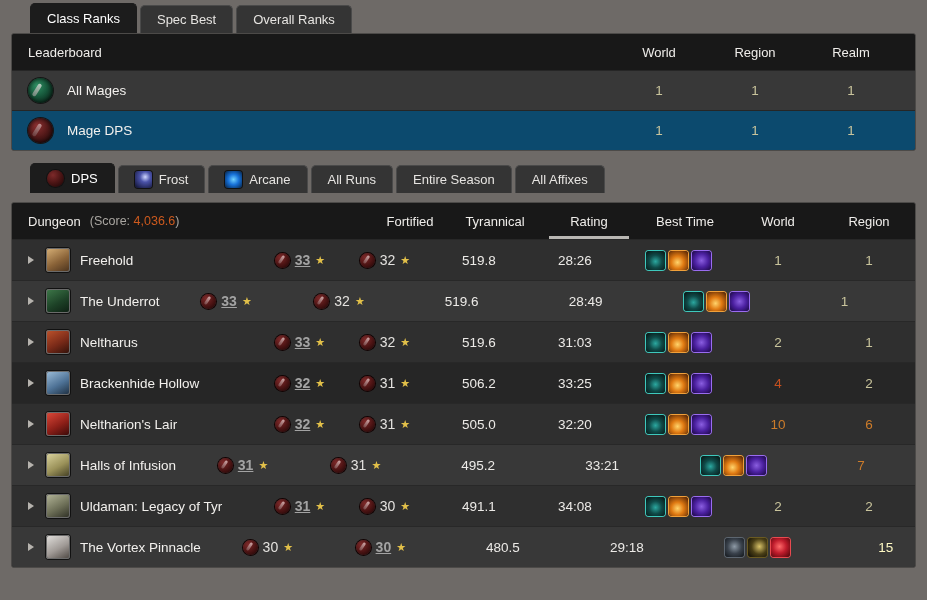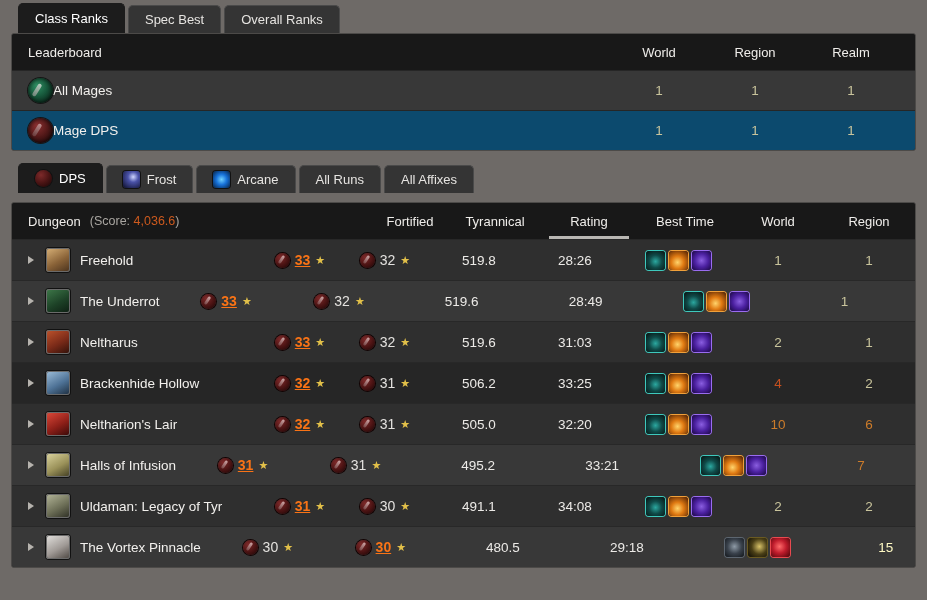--- a/index.html
+++ b/index.html
@@ -7,21 +7,21 @@
   body {
     width: 927px; height: 600px;
     background: #6e6a67;
     font-family: "Liberation Sans", sans-serif;
     font-size: 13px;
     color: #e8e6e3;
     overflow: hidden;
   }
 
   
-  .tabstrip { display:flex; align-items:flex-end; height:33px; padding-left:18px; gap:3px; }
+  .tabstrip { display:flex; align-items:flex-end; height:33px; padding-left:30px; gap:3px; }
   .tab {
     height:28px; padding:0 16px;
     display:flex; align-items:center; gap:7px;
     background:#343434;
     border:1px solid #4a4a4a; border-bottom:none;
     border-radius:5px 5px 0 0;
     font-size:13px; color:#e6e4e1;
     white-space:nowrap;
     cursor:pointer;
   }
@@ -51,21 +51,21 @@
 
   .lb-row {
     height:40px;
     display:flex; align-items:center;
     padding:0 16px;
     border-top:1px solid #262626;
     cursor:pointer;
   }
   .lb-row.alt { background:#383838; }
   .lb-row.dark { background:#0c4a6e; }
-  .lb-name { display:flex; align-items:center; flex:1 1 auto; }
+  .lb-name { display:flex; align-items:center; gap:14px; flex:1 1 auto; }
   .lb-name .label { font-size:13.5px; color:#f2f0ed; }
 
   .orb { width:25px; height:25px; border-radius:50%; position:relative; flex:0 0 25px; box-shadow:0 0 0 1px #151515, inset 0 0 5px rgba(0,0,0,.85); }
   .orb.green { background:radial-gradient(circle at 35% 30%, #2f8f63 0%, #17593c 45%, #06150f 100%); }
   .orb.red   { background:radial-gradient(circle at 35% 30%, #8b3030 0%, #571a1a 45%, #150505 100%); }
   .orb:after {
     content:""; position:absolute; left:7px; top:5px; width:4px; height:14px;
     background:linear-gradient(#cfd8d0, #7d8a82);
     transform:rotate(32deg); border-radius:2px; opacity:.85;
   }
@@ -118,21 +118,21 @@
   .keystone {
     width:15px; height:15px; border-radius:50%; position:relative; flex:0 0 15px;
     background:radial-gradient(circle at 35% 30%, #7e2a2a 0%, #4d1414 50%, #170404 100%);
     box-shadow:0 0 0 1px #120303;
   }
   .keystone:after {
     content:""; position:absolute; left:5px; top:2.5px; width:3px; height:9px;
     background:linear-gradient(#d9b4b4,#7a4a4a); transform:rotate(34deg); border-radius:1.5px; opacity:.9;
   }
   .lvl { font-size:14px; color:#e3e1de; }
-  .lvl.best { font-weight:bold; text-decoration:underline; color:#f97316; }
+  .lvl.best { font-weight:bold; text-decoration:underline; color:#a3a3a3; }
   .star { color:#e2c049; font-size:11px; line-height:1; }
   .rating-val { font-size:13.5px; color:#eceae7; }
   .time-val { font-size:13.5px; color:#eceae7; }
 
   .affixes { display:flex; gap:4px; justify-content:center; }
   .affix { width:19px; height:19px; border-radius:3px; box-shadow:0 0 0 1px #101010; }
 </style>
 </head>
 <body>
 
@@ -188,20 +188,23 @@
       <span>Frost</span>
     </div>
     <div class="tab">
       <span style="width: 17px; height: 17px; border-radius: 3px; flex: 0 0 17px; box-shadow: rgb(17, 17, 17) 0px 0px 0px 1px; background: radial-gradient(circle, rgb(111, 208, 255) 0%, rgb(22, 112, 216) 45%, rgb(6, 32, 64) 100%);"></span>
       <span>Arcane</span>
     </div>
     <div class="tab">
       <span>All Runs</span>
     </div>
     <div class="tab">
+      <span>Entire Season</span>
+    </div>
+    <div class="tab">
       <span>All Affixes</span>
     </div>
   </div>
 
 <div class="panel" id="runs-panel">
   <div class="runs-head">
     <span class="h-cell h-dungeon">
       <span>Dungeon</span>
       <span class="h-score"><span>(Score: </span><b>4,036.6</b><span>)</span></span>
     </span>

